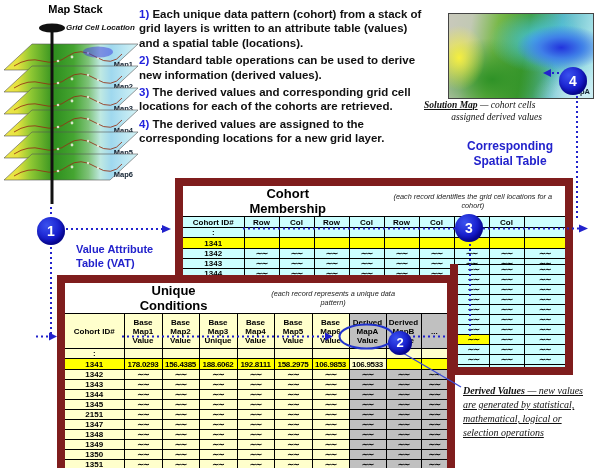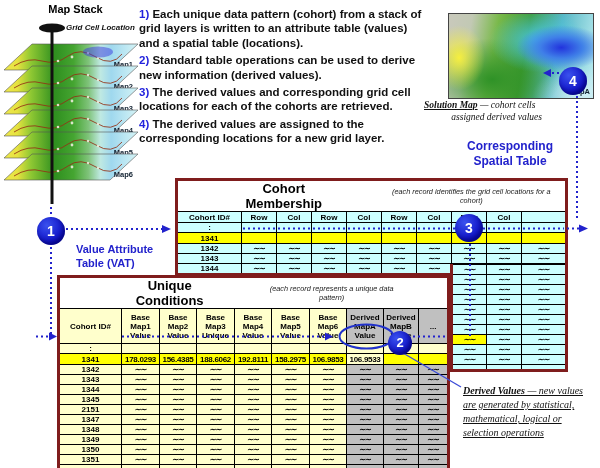--- a/index.html
+++ b/index.html
@@ -1,20 +1,20 @@
 <!DOCTYPE html>
 <html><head>
 <meta charset="utf-8">
 <style>
   html,body{margin:0;padding:0;background:#fff;}
   #canvas{position:relative;width:600px;height:468px;background:#fff;overflow:hidden;
           font-family:"Liberation Sans",sans-serif;}
   
   table.dtab{position:absolute;border-collapse:collapse;table-layout:fixed;background:#fff;
-             border:3px solid #7f1d1d;z-index:2;}
+             border:8px solid #7f1d1d;z-index:2;}
   table.dtab td{border:1px solid #000;text-align:center;vertical-align:middle;
                 font:bold 8px "Liberation Sans",sans-serif;color:#000;overflow:hidden;padding:0;}
   tr.h14{height:14px} tr.h15{height:15px} tr.h35{height:35px} tr.h11{height:11px}
   tr.h10{height:10px} tr.h9{height:9px} tr.h6{height:6px}
   td.cy{background:#ccffff} td.yl{background:#ffff00} td.py{background:#ffffcc}
   td.gy{background:#c0c0c0}
   td.sq{font:bold 7px "Liberation Sans",sans-serif;letter-spacing:-1px;color:#1a2a3a;}
   td.val{font:bold 6.5px "Liberation Sans",sans-serif;letter-spacing:-0.3px;}
   td.hd{font:bold 7.5px "Liberation Sans",sans-serif;line-height:1.12;}
   td.title-cell{background:#fff;border:1px solid #000;}

